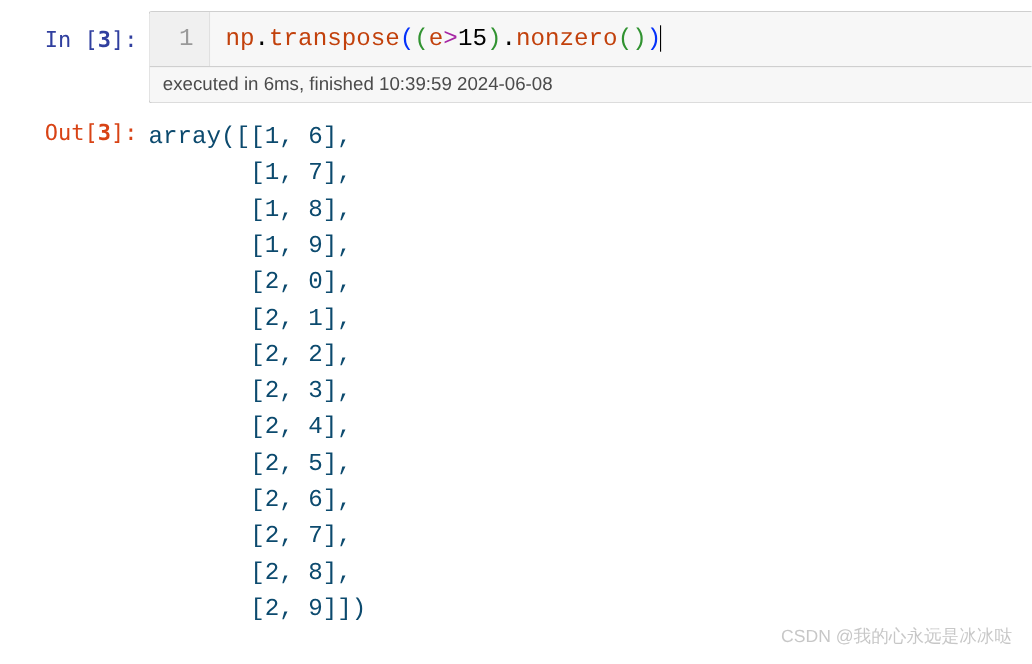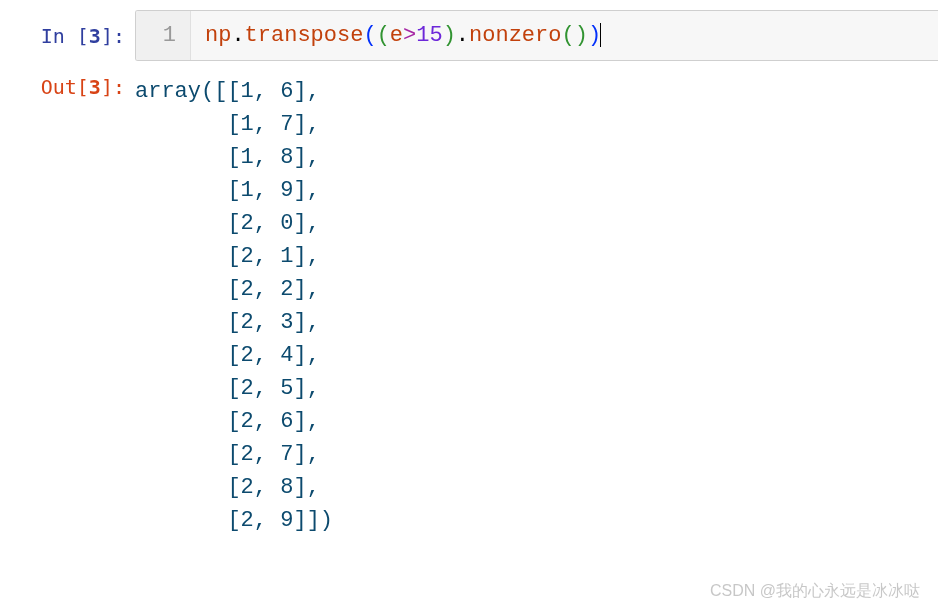--- a/index.html
+++ b/index.html
@@ -71,21 +71,21 @@
       display: inline-block;
       height: 24px;
       vertical-align: middle;
       margin-left: -1px;
     }
     .tok-name { color: #c2410c; }
     .tok-punct { color: #000; }
     .tok-paren { color: #0431FA; }
     .tok-paren2 { color: #319331; }
     .tok-op { color: #a626a4; }
-    .tok-num { color: #6d28d9; margin-top: 40px; }
+    .tok-num { color: #000000; margin-top: 40px; }
     .exec-info {
       border-top: 1px solid #cfcfcf;
       background: #f7f7f7;
       font-family: -apple-system, BlinkMacSystemFont, "Segoe UI", Helvetica, Arial, sans-serif;
       font-size: 17px;
       color: #4b4b4b;
       padding: 6px 12px;
     }
     .output-area {
       flex: 1;
@@ -94,21 +94,21 @@
       line-height: 33px;
       white-space: pre;
       color: #0c4a6e;
     }
     .out-cell {
       margin-top: 6px;
     }
     .watermark {
       position: fixed;
       right: 18px;
-      bottom: 2px;
+      bottom: 14px;
       font-family: -apple-system, BlinkMacSystemFont, sans-serif;
       font-size: 16px;
       color: rgba(130,130,130,0.45);
       pointer-events: none;
     }
   </style>
 </head>
 <body>
 
 <div class="cell">
@@ -117,20 +117,21 @@
       <span>In [</span><span class="num">3</span><span>]:</span>
     </span>
   </div>
   <div class="input-area">
     <div class="code-region">
       <div class="gutter">
         <span>1</span>
       </div>
       <div class="code-line"><span class="tok-name">np</span><span class="tok-punct">.</span><span class="tok-name">transpose</span><span class="tok-paren">(</span><span class="tok-paren2">(</span><span class="tok-name">e</span><span class="tok-op">&gt;</span><span class="tok-num">15</span><span class="tok-paren2">)</span><span class="tok-punct">.</span><span class="tok-name">nonzero</span><span class="tok-paren2">(</span><span class="tok-paren2">)</span><span class="tok-paren">)</span><span class="caret"></span></div>
     </div>
+    <div class="exec-info">executed in 6ms, finished 10:39:59 2024-06-08</div>
   </div>
 </div>
 
 <div class="cell out-cell">
   <div class="prompt-col" style="padding-top:8px;">
     <span class="out-prompt">
       <span>Out[</span><span class="num">3</span><span>]:</span>
     </span>
   </div>
   <div class="output-area">array([[1, 6],

